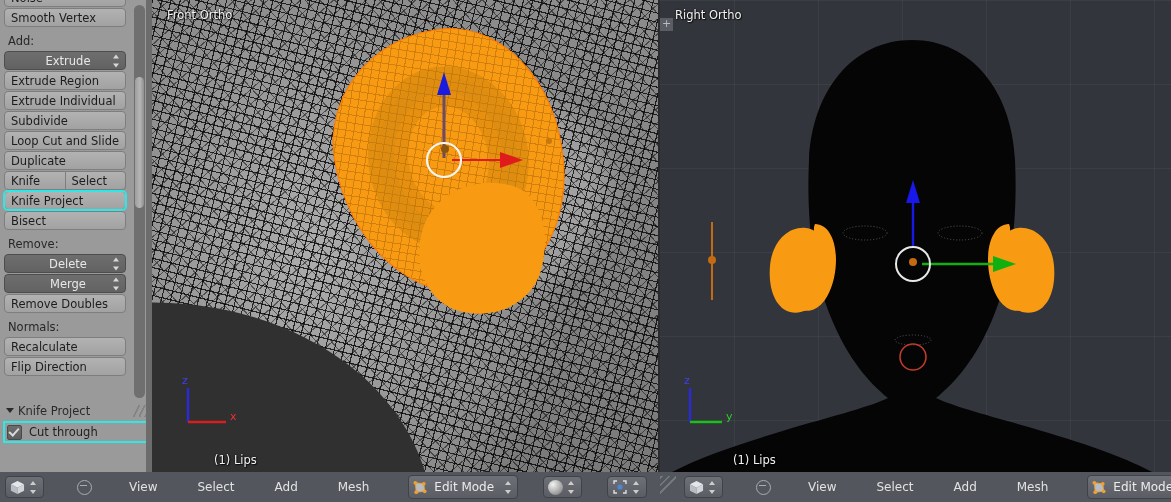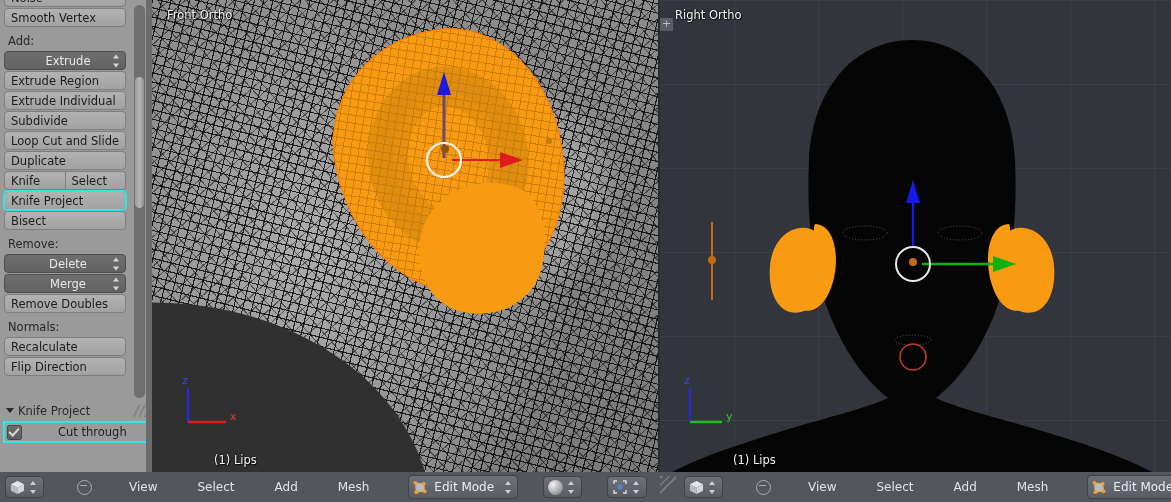--- a/index.html
+++ b/index.html
@@ -120,21 +120,21 @@
       linear-gradient(115deg, transparent 84%, #5c5c5c 84%, #5c5c5c 92%, transparent 92%);
   }
   .chkrow {
     position: relative;
     margin: 2px 4px 0 4px;
     height: 20px;
     display: flex; align-items: center;
     padding-left: 3px;
     box-sizing: border-box;
   }
-  .chkrow.selected { outline: 2px solid #2ee8e8; outline-offset: -1px; gap: 29px; }
+  .chkrow.selected { outline: 2px solid #2ee8e8; outline-offset: -1px; }
   .chkbox {
     width: 13px; height: 13px;
     background: linear-gradient(to bottom,#6c6c6c,#5e5e5e);
     border: 1px solid #4a4a4a;
     border-radius: 2px;
     position: relative;
     flex: none;
   }
   .chkbox:after {
     content: "";

